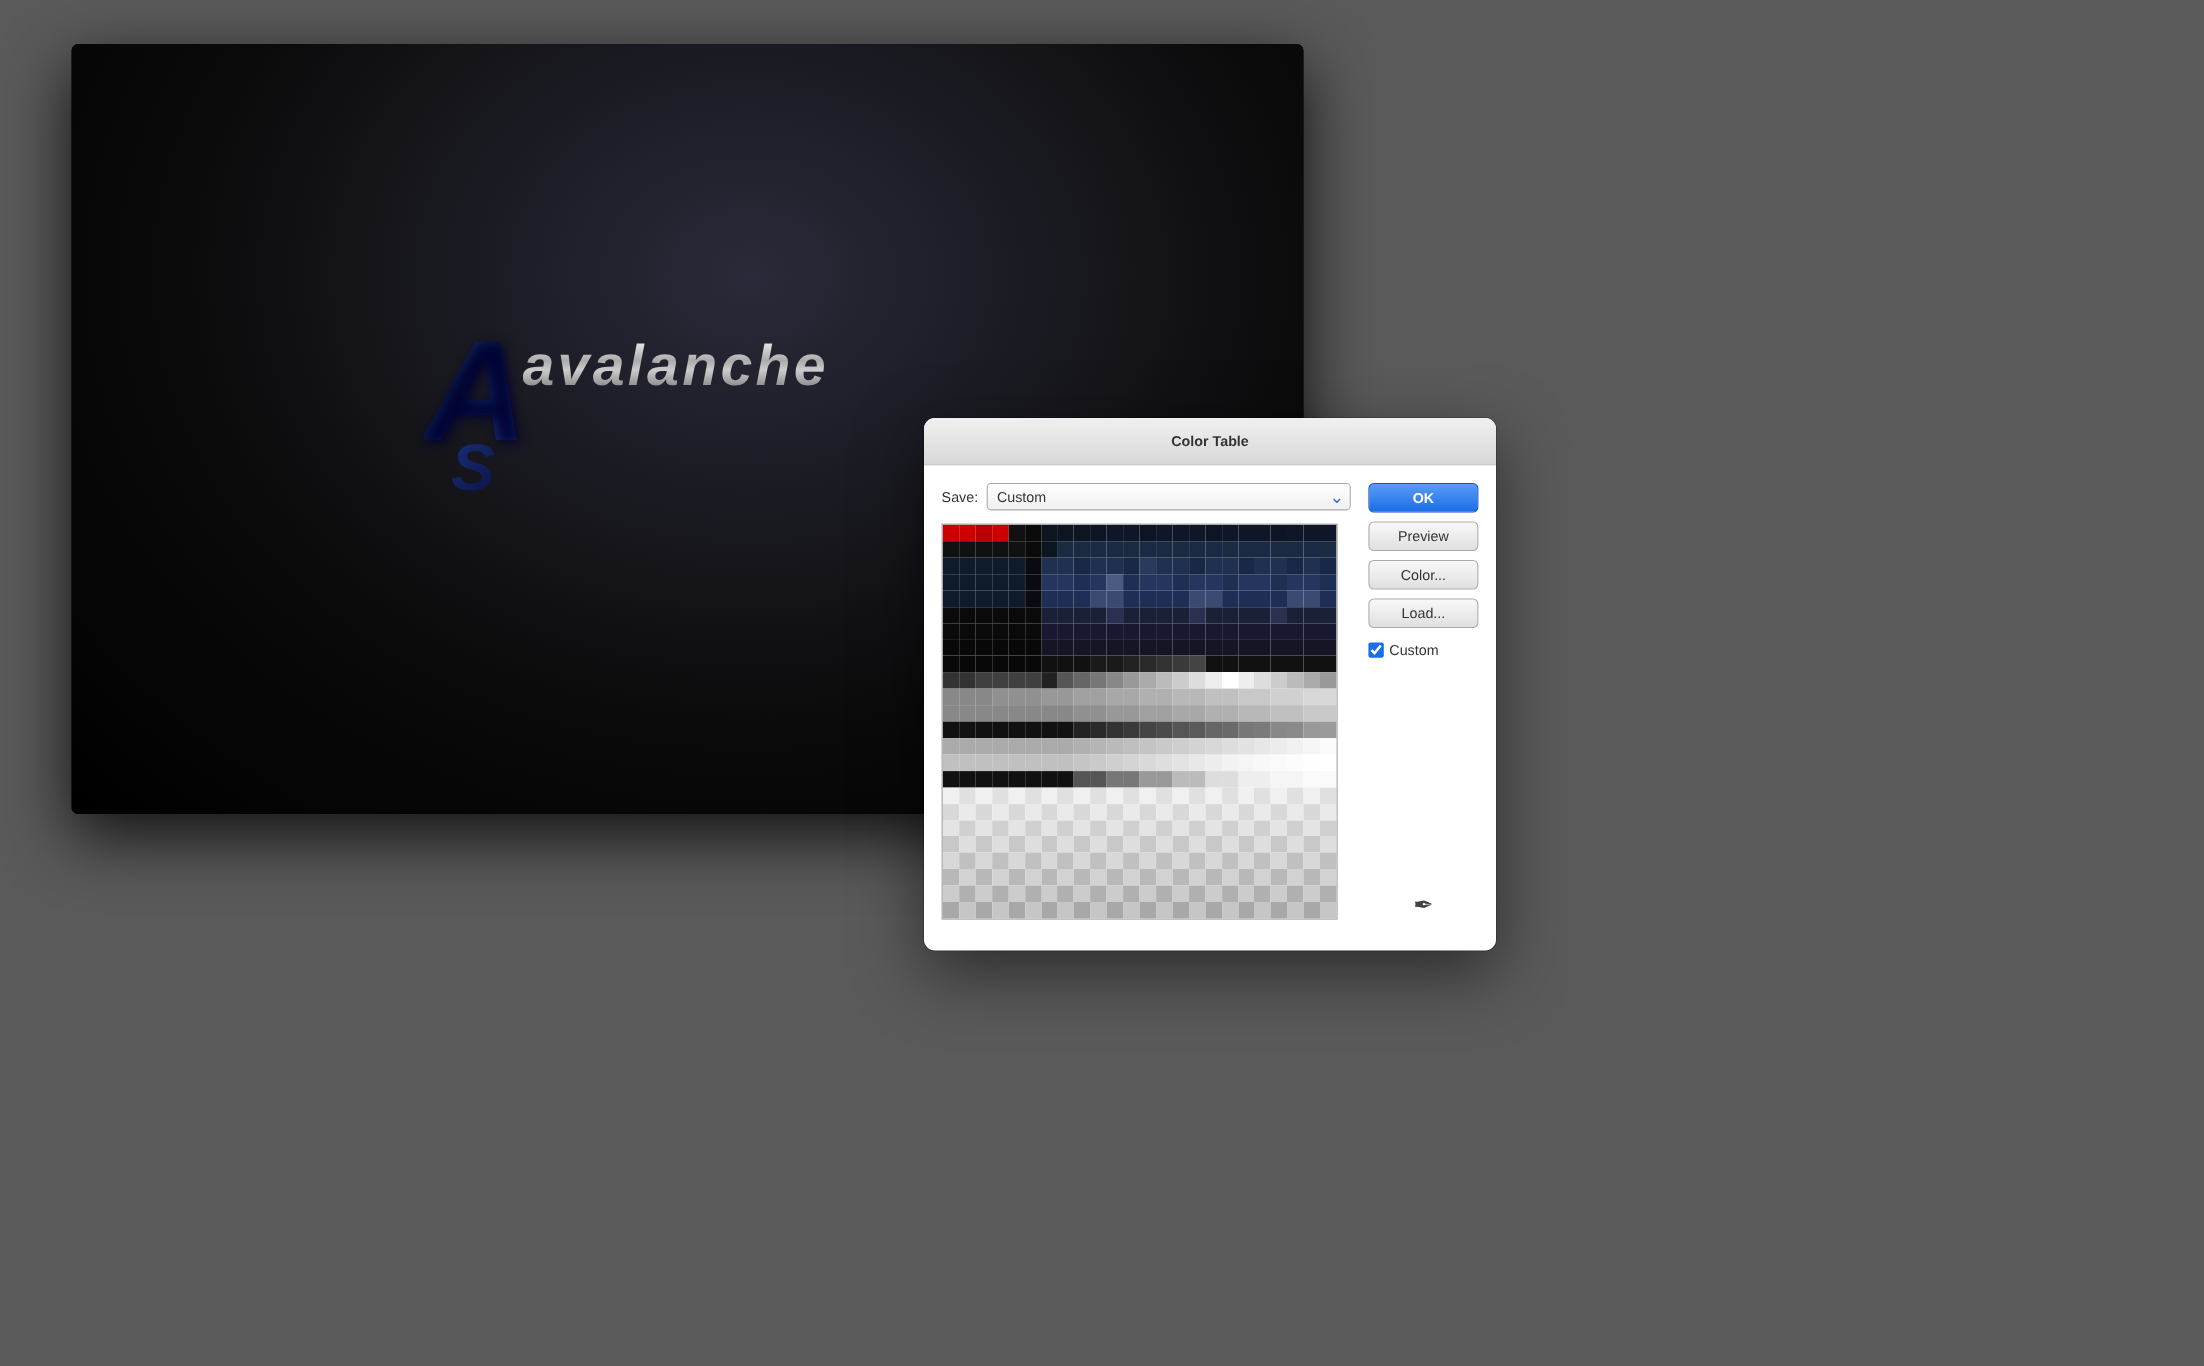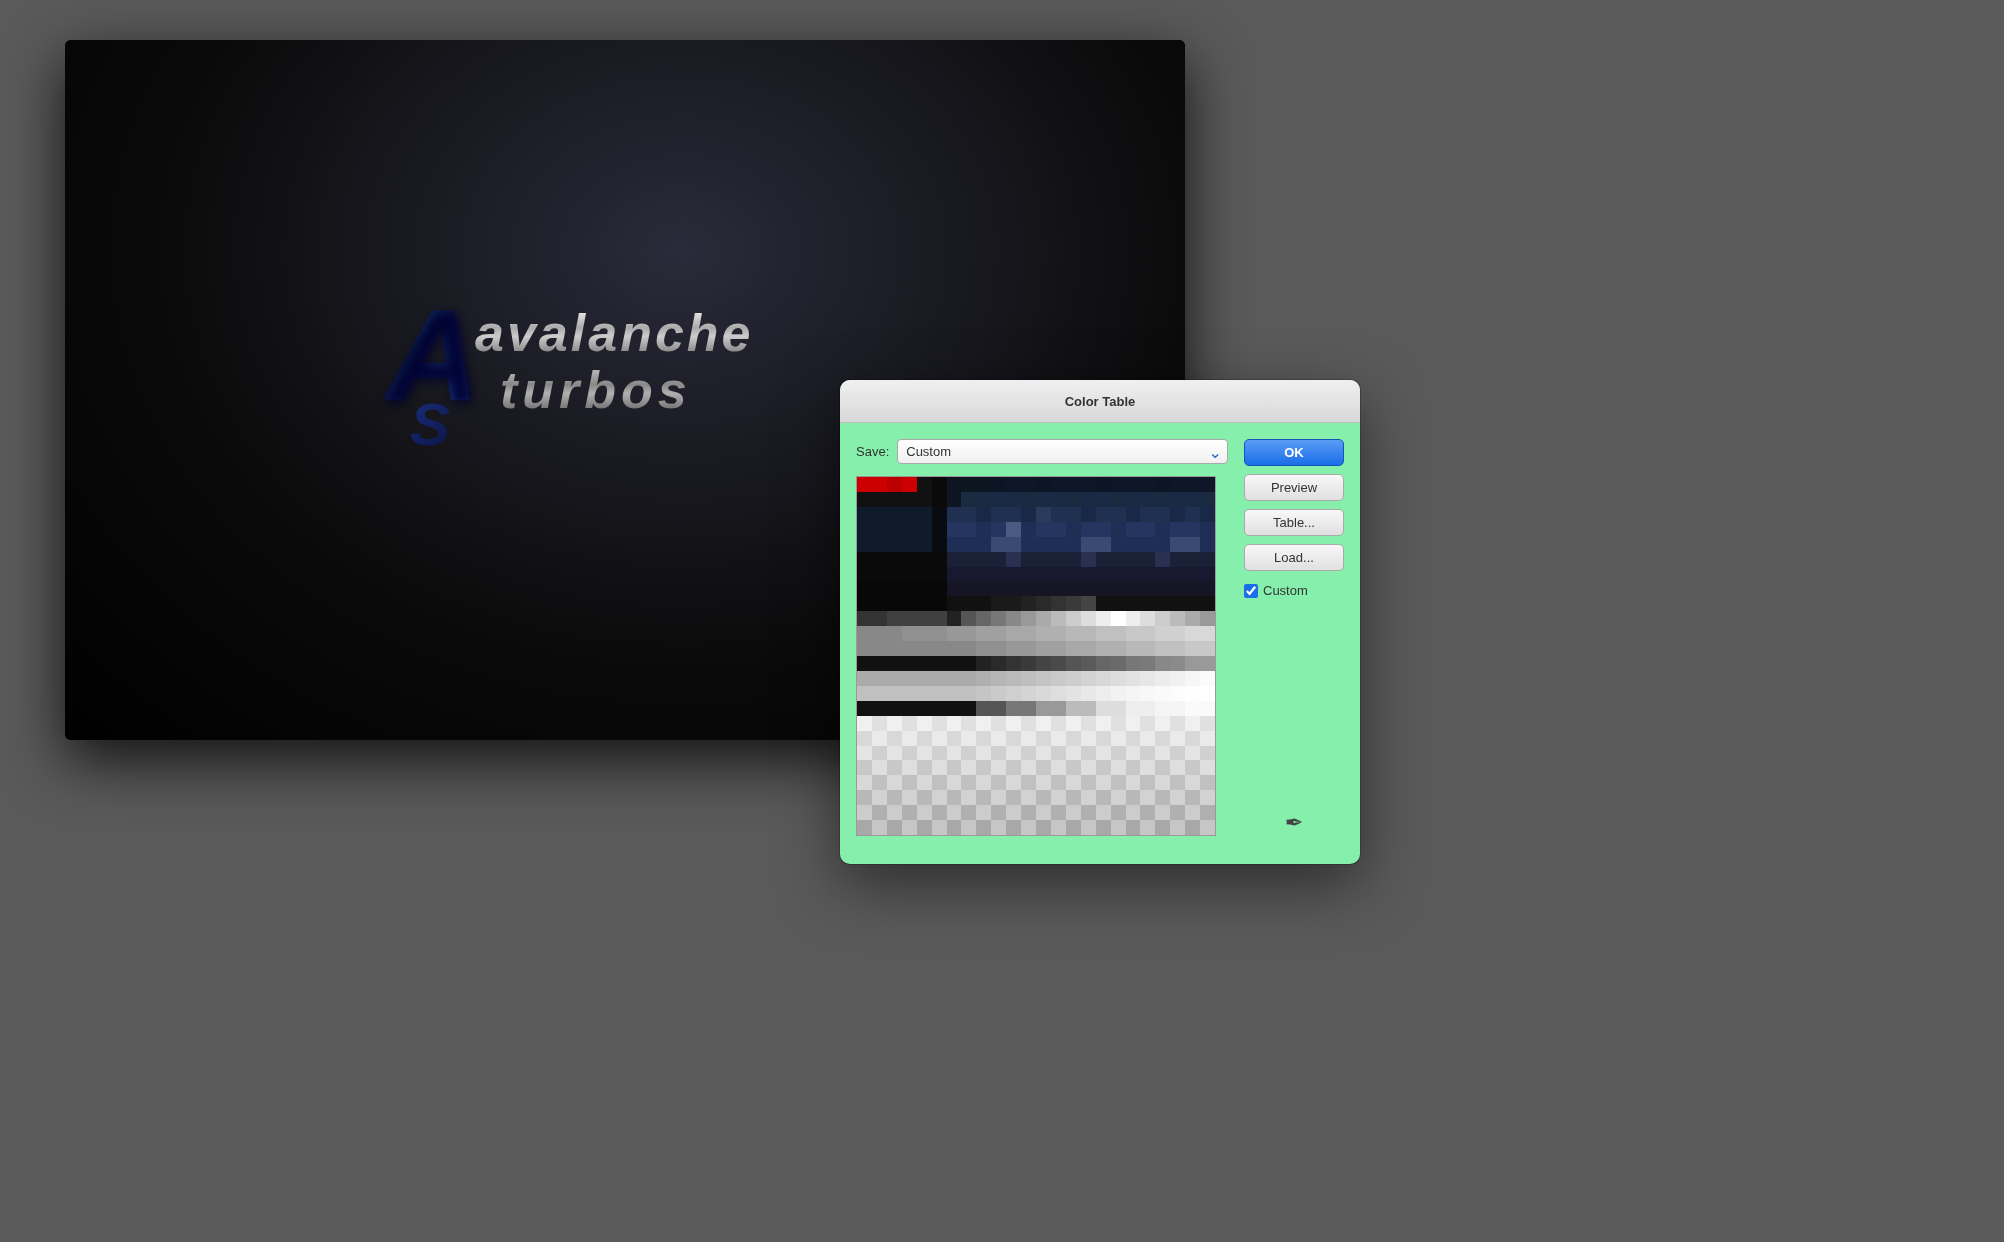--- a/index.html
+++ b/index.html
@@ -52,21 +52,21 @@
       align-items: center;
       justify-content: center;
     }
 
     
     #color-table-dialog {
       position: absolute;
       top: 380px;
       left: 840px;
       width: 520px;
-      background: #86efac;
+      background: #ffffff;
       border-radius: 10px;
       box-shadow: 0 20px 60px rgba(0,0,0,0.5), 0 0 0 1px rgba(0,0,0,0.2);
       padding: 0;
       overflow: hidden;
     }
 
     #dialog-titlebar {
       background: linear-gradient(180deg, #f0f0f0 0%, #d8d8d8 100%);
       padding: 12px 16px;
       text-align: center;
@@ -226,21 +226,20 @@
   <div id="app-window">
     <div id="app-content">
 
       <div id="logo-container">
         <div style="position:relative; width:500px; height:200px;">
 
           <div style="position:absolute; left:0; top:0; font-size:130px; font-weight:900; font-style:italic; color:#1a2d6e; line-height:1; text-shadow: 3px 3px 10px rgba(0,0,50,0.9); background: linear-gradient(135deg, #2244aa 0%, #0a1840 40%, #1a3a8a 100%); -webkit-background-clip:text; -webkit-text-fill-color:transparent; background-clip:text;">A</div>
 
           <div style="position:absolute; left:90px; top:15px;">
             <div style="font-size:52px; font-weight:900; font-style:italic; background: linear-gradient(180deg, #ffffff 0%, #aaaaaa 40%, #cccccc 55%, #606060 100%); -webkit-background-clip:text; -webkit-text-fill-color:transparent; background-clip:text; letter-spacing:3px; line-height:1.1; text-shadow:none;">avalanche</div>
-            <div style="font-size:52px; font-weight:900; font-style:italic; background: linear-gradient(180deg, #d0d0d0 0%, #888888 40%, #b0b0b0 55%, #505050 100%); -webkit-background-clip:text; -webkit-text-fill-color:transparent; background-clip:text; letter-spacing:5px; line-height:1.1; margin-left:25px; text-shadow:none;">turbos</div>
           </div>
 
           <div style="position:absolute; left:25px; top:100px; font-size:60px; font-weight:900; font-style:italic; background: linear-gradient(135deg, #1a3080 0%, #0a1240 100%); -webkit-background-clip:text; -webkit-text-fill-color:transparent; background-clip:text;">S</div>
         </div>
       </div>
     </div>
   </div>
 
   <div id="color-table-dialog">
     <div id="dialog-titlebar">
@@ -858,21 +857,21 @@
             <div class="color-cell" style="background: rgb(198, 198, 198);"></div>
             <div class="color-cell" style="background: rgb(168, 168, 168);"></div>
             <div class="color-cell" style="background: rgb(198, 198, 198);"></div>
           </div>
 
       </div>
 
       <div id="dialog-right">
         <button class="dialog-btn dialog-btn-primary">OK</button>
         <button class="dialog-btn">Preview</button>
-        <button class="dialog-btn">Table...</button>
+        <button class="dialog-btn">Color...</button>
         <button class="dialog-btn">Load...</button>
 
         <div id="preview-row">
           <div class="checkbox-wrapper">
             <input type="checkbox" class="preview-checkbox" id="preview-check" checked="" style="">
             <label class="preview-label" for="preview-check">Custom</label>
           </div>
         </div>
 
         <div id="eyedropper-area">

